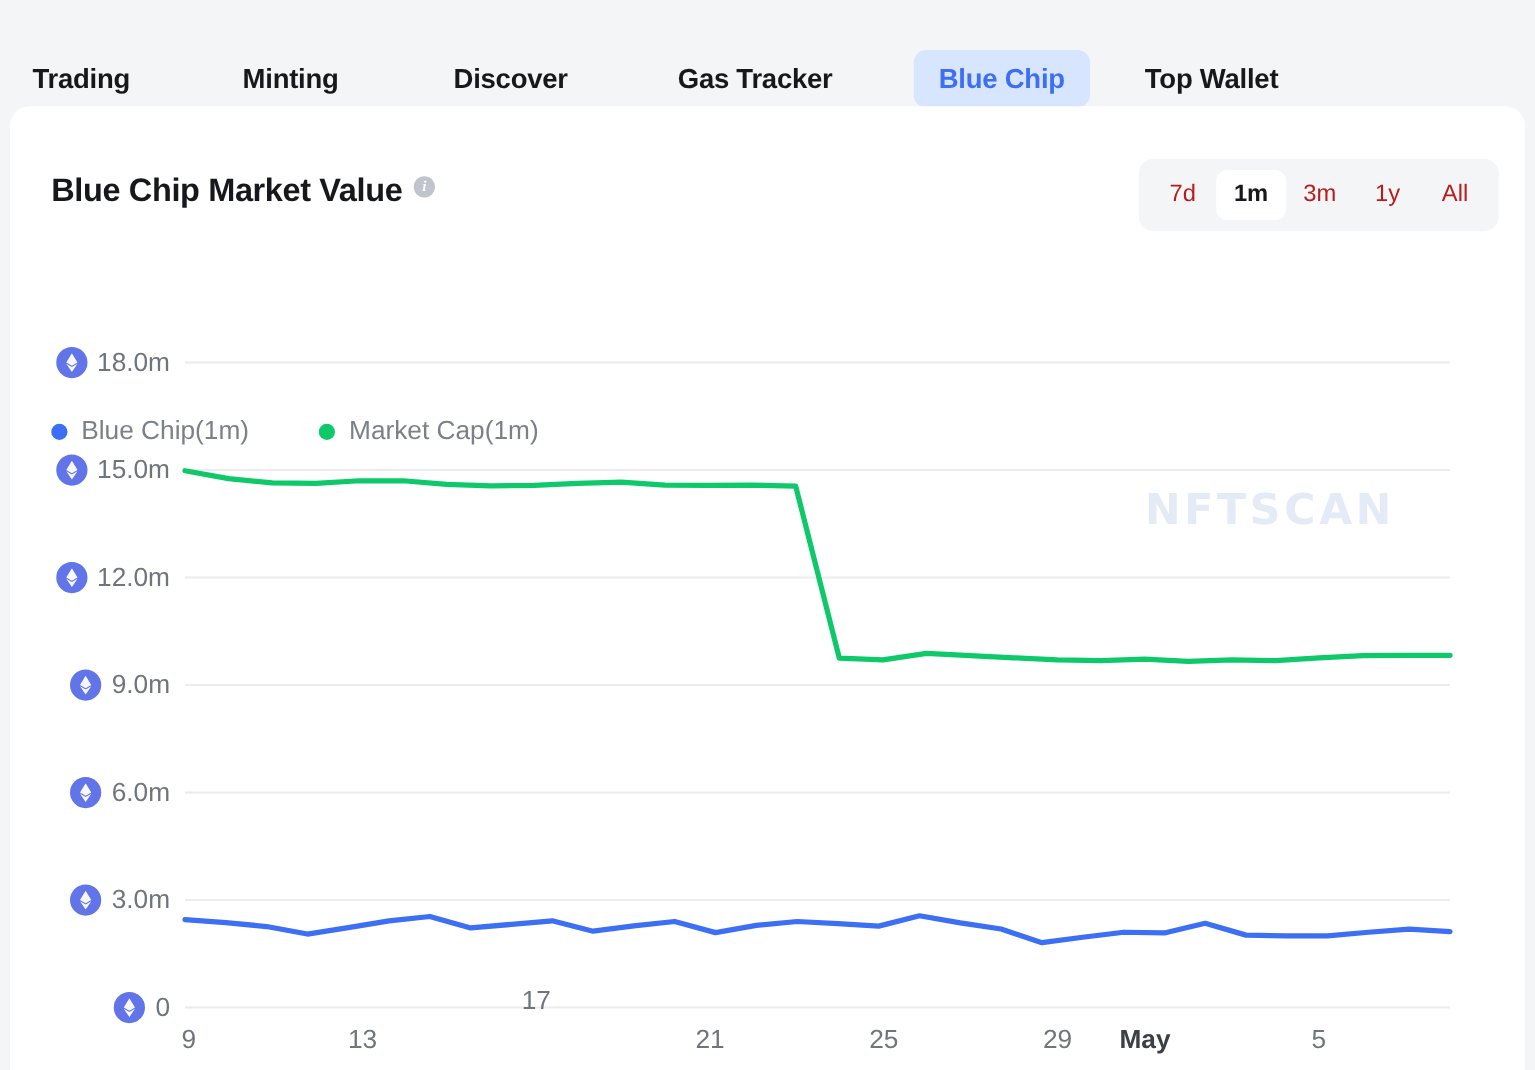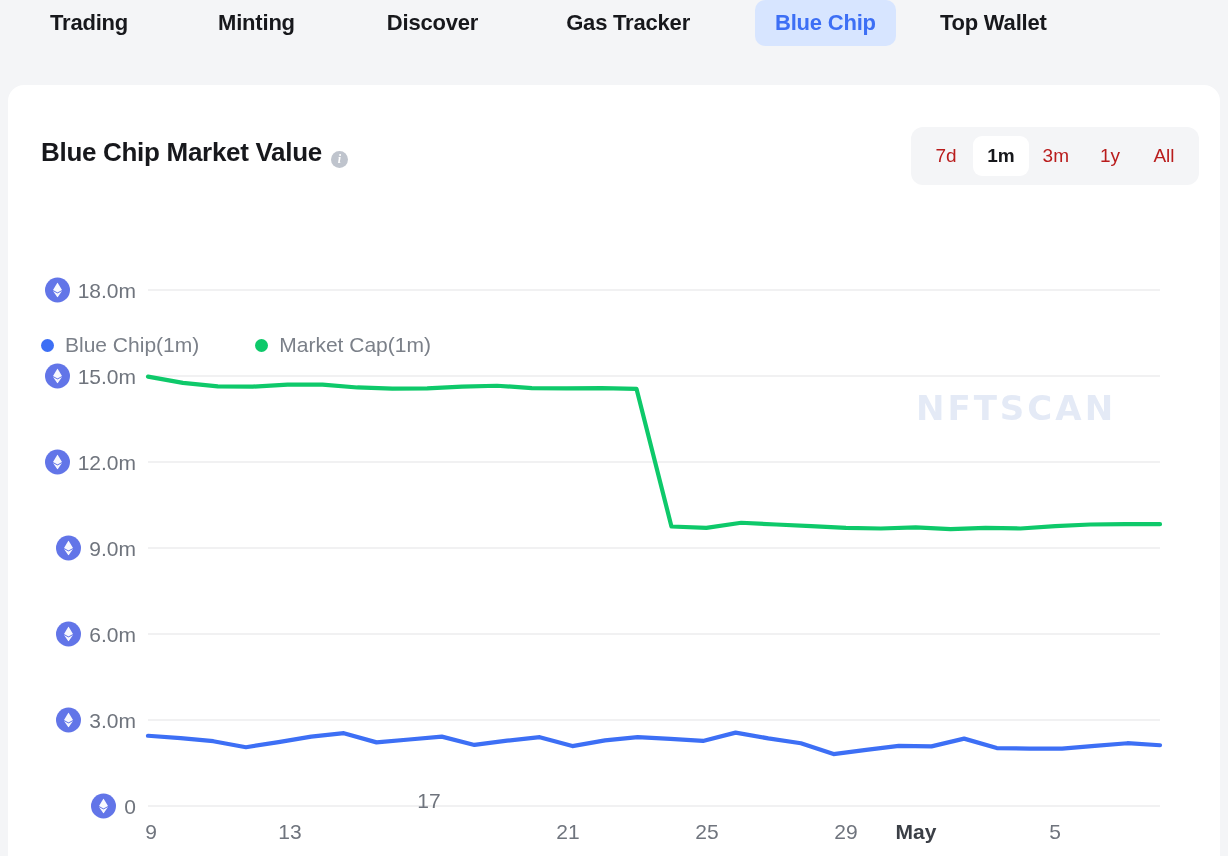--- a/index.html
+++ b/index.html
@@ -7,22 +7,22 @@
     width: 1228px; height: 856px;
     background: #f4f5f7;
     font-family: "Liberation Sans", sans-serif;
     overflow: hidden;
   }
 
   
   #nav-bar {
     height: 86px;
     display: flex;
-    align-items: flex-start;
-    padding-left: 30px;
+    align-items: flex-end;
+    padding-left: 6px;
     gap: 0px;
     background: #f4f5f7;
   }
   .nav-tab {
     font-size: 22px;
     font-weight: bold;
     color: #17181c;
     padding: 10px 20px;
     border-radius: 10px;
     white-space: nowrap;
@@ -49,21 +49,21 @@
   }
 
   #card-header {
     position: absolute;
     left: 0; top: 0; width: 100%;
     height: 92px;
   }
   #chart-title-row {
     position: absolute;
     left: 33px; top: 52px;
-    display: flex; align-items: flex-end; gap: 9px;
+    display: flex; align-items: flex-start; gap: 9px;
   }
   #chart-title {
     font-size: 26px; font-weight: bold;
     color: #17181c; letter-spacing: -0.3px;
   }
   #info-icon {
     width: 17px; height: 17px; border-radius: 50%;
     background: #bfc4cd; color: #ffffff;
     font-size: 12px; font-weight: bold; font-style: italic;
     font-family: "Liberation Serif", serif;

